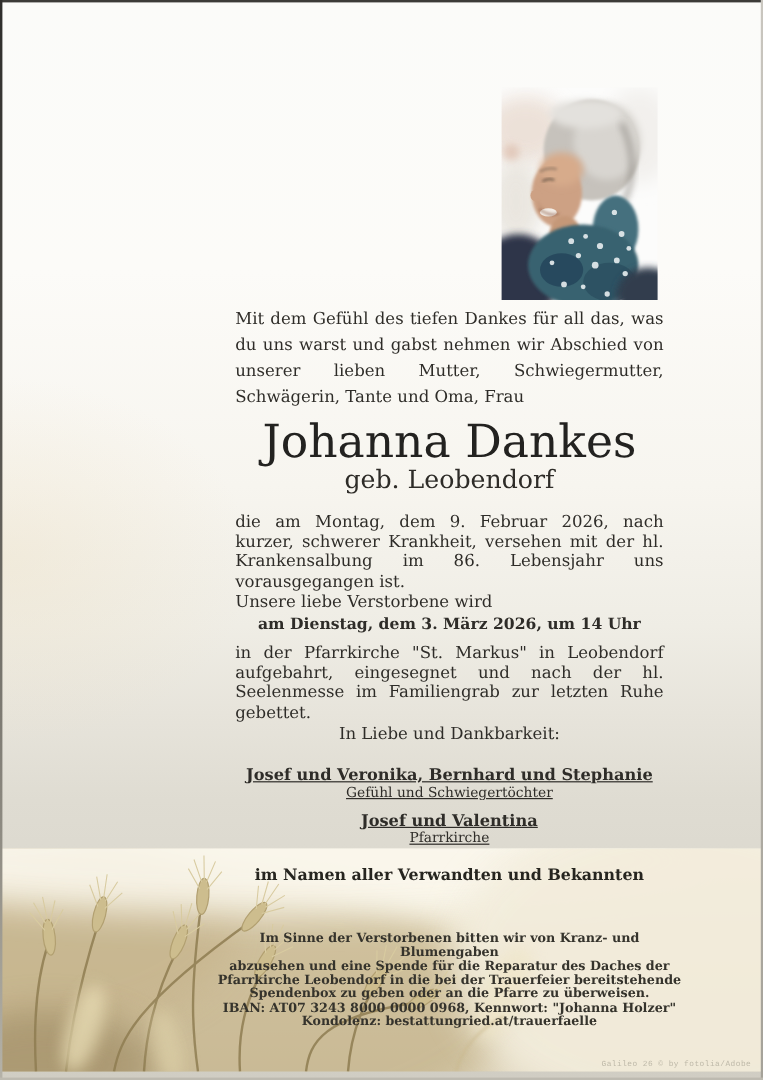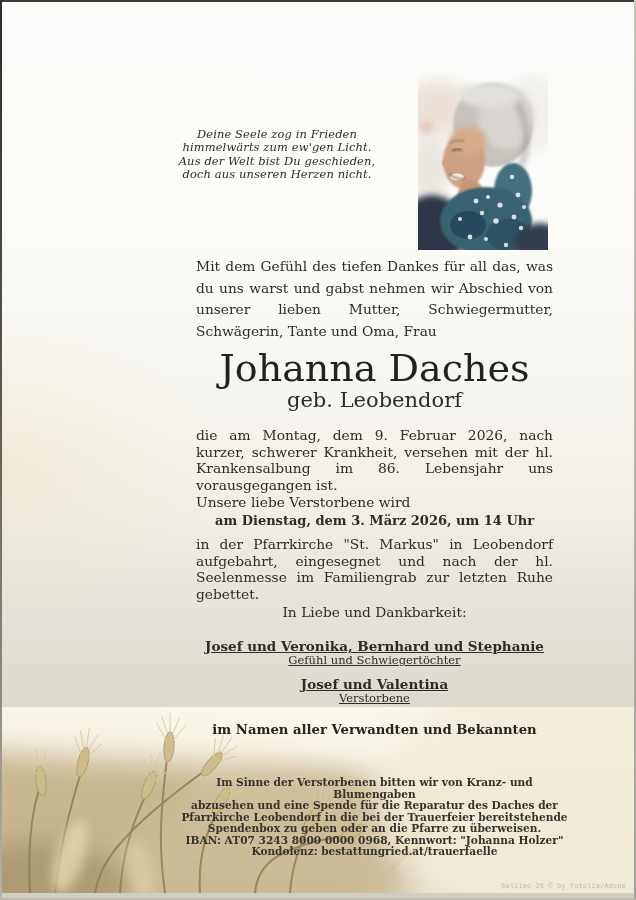--- a/index.html
+++ b/index.html
@@ -60,24 +60,20 @@
 </head>
 <body>
 
 <div class="page">
 
   <div class="edge edge-top"></div>
   <div class="edge edge-left"></div>
   <div class="edge edge-right"></div>
   <div class="edge edge-bottom"></div>
 
-  <div class="poem">Deine Seele zog in Frieden
-himmelwärts zum ew'gen Licht.
-Aus der Welt bist Du geschieden,
-doch aus unseren Herzen nicht.</div>
 
   <svg class="photo" viewBox="0 0 130 177" xmlns="http://www.w3.org/2000/svg">
     <defs>
       <filter id="b1" x="-60%" y="-60%" width="220%" height="220%">
           <feGaussianBlur stdDeviation="1.2"></feGaussianBlur>
         </filter>
       <filter id="b3" x="-60%" y="-60%" width="220%" height="220%">
           <feGaussianBlur stdDeviation="3"></feGaussianBlur>
         </filter>
       <filter id="b8" x="-80%" y="-80%" width="260%" height="260%">
@@ -124,38 +120,38 @@
       <circle cx="96" cy="144" r="2.4"></circle>
         <circle cx="106" cy="134" r="2"></circle>
         <circle cx="88" cy="172" r="2.2"></circle>
       <circle cx="42" cy="146" r="2"></circle>
         <circle cx="103" cy="155" r="2.2"></circle>
     </g>
   </svg>
 
   <div class="col para intro">Mit dem Gefühl des tiefen Dankes für all das, was du uns warst und gabst nehmen wir Abschied von unserer lieben Mutter, Schwiegermutter, Schwägerin, Tante und Oma, Frau</div>
 
-  <h1 class="col deceased">Johanna Daches</h1>
+  <h1 class="col deceased">Johanna Dankes</h1>
   <div class="col maiden">geb. Leobendorf</div>
 
   <div class="col para tight death-par">die am Montag, dem 9. Februar 2026, nach kurzer, schwerer Krankheit, versehen mit der hl. Kranken­salbung im 86. Lebensjahr uns vorausgegangen ist.</div>
 
   <div class="col lead">Unsere liebe Verstorbene wird</div>
   <div class="col datetime">am Dienstag, dem 3. März 2026, um 14 Uhr</div>
   <div class="col para tight funeral-par">in der Pfarrkirche "St. Markus" in Leobendorf aufgebahrt, eingesegnet und nach der hl. Seelenmesse im Familiengrab zur letzten Ruhe gebettet.</div>
 
   <div class="col closing">In Liebe und Dankbarkeit:</div>
 
   <div class="col mourners m1">
     <div class="m-names">Josef und Veronika, Bernhard und Stephanie</div>
     <div class="m-relation">Gefühl und Schwiegertöchter</div>
   </div>
   <div class="col mourners m2">
     <div class="m-names">Josef und Valentina</div>
-    <div class="m-relation">Verstorbene</div>
+    <div class="m-relation">Pfarrkirche</div>
   </div>
 
   <div class="wheat-band">
     <svg width="636" height="186" viewBox="0 0 636 186" preserveAspectRatio="none" xmlns="http://www.w3.org/2000/svg">
       <defs>
         <linearGradient id="bandbg" x1="0" y1="0" x2="0" y2="1">
           <stop offset="0" stop-color="#faf6ea"></stop>
             <stop offset=".5" stop-color="#eee6cf"></stop>
             <stop offset="1" stop-color="#e2d9c2"></stop>
         </linearGradient>

